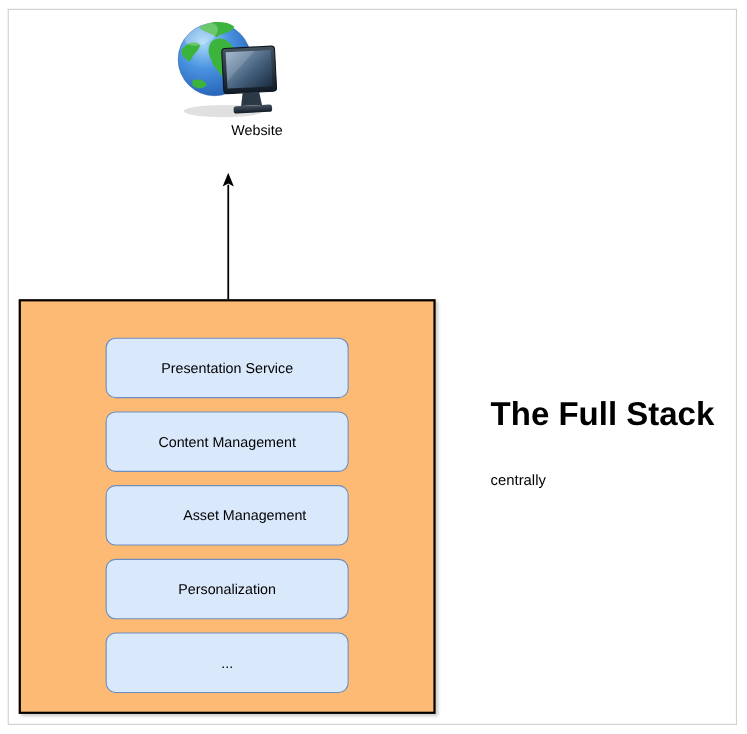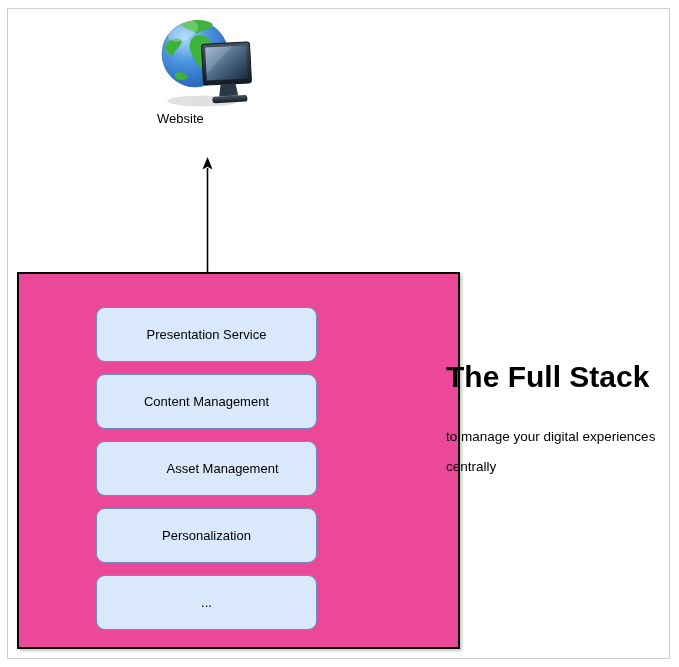--- a/index.html
+++ b/index.html
@@ -21,35 +21,35 @@
   }
   .website-icon {
     position: absolute;
     left: 161px; top: 13px;
     width: 92px; height: 96px;
   }
   .website-label {
     position: absolute;
     left: 157px; top: 111px;
     width: 100px;
-    text-align: left;
+    text-align: right;
     font-size: 13px;
     line-height: 15px;
   }
   .arrow-svg {
     position: absolute;
     left: 198px; top: 156px;
     width: 20px; height: 117px;
   }
   .outer-box {
     position: absolute;
     left: 17px; top: 272px;
-    width: 443px; height: 377px;
+    width: 379px; height: 377px;
     box-sizing: border-box;
-    background: #ec4899;
+    background: #fdba74;
     border: 2px solid #000000;
     box-shadow: 2px 2px 3px rgba(0,0,0,0.22);
   }
   .stack-box {
     position: absolute;
     left: 77px;
     width: 221px; height: 55px;
     box-sizing: border-box;
     background: #dae8fc;
     border: 1px solid #6c8ebf;
@@ -140,17 +140,16 @@
     <div class="stack-box">
       <span>Personalization</span>
     </div>
     <div class="stack-box">
       <span>...</span>
     </div>
   </div>
 
   <div class="section-title">The Full Stack</div>
   <div class="section-desc">
-    <div>to manage your digital experiences</div>
     <div>centrally</div>
   </div>
 
 </div>
 
 </body></html>

